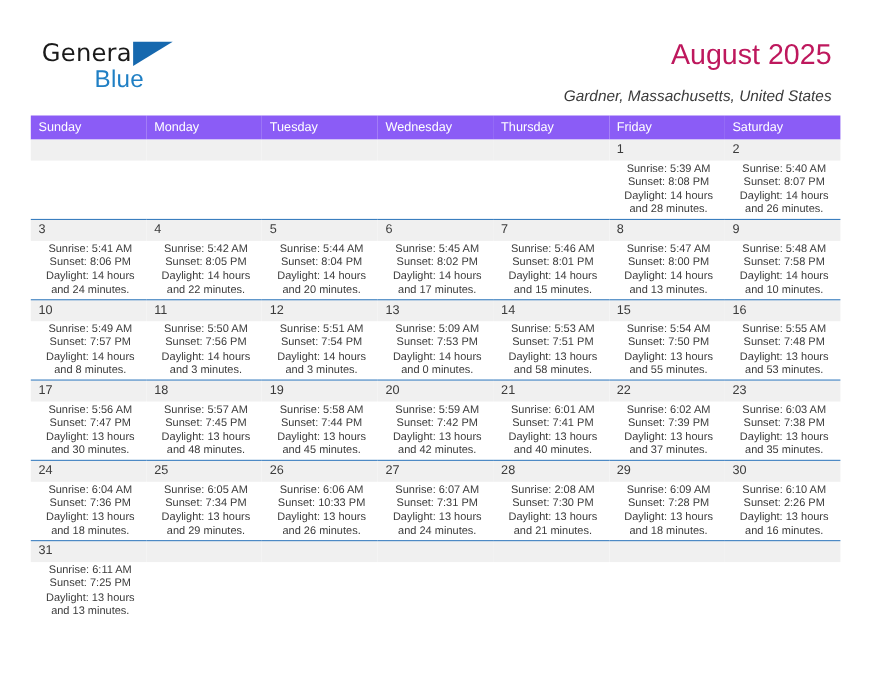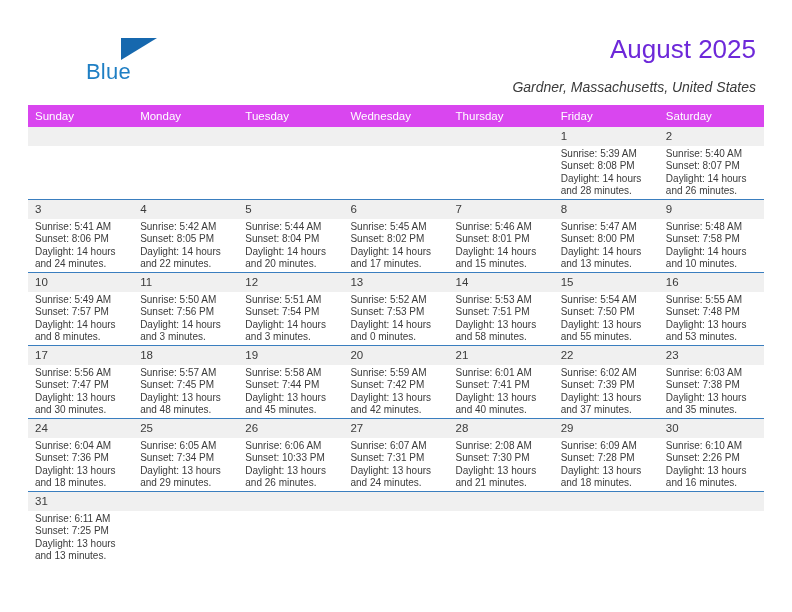--- a/index.html
+++ b/index.html
@@ -62,21 +62,21 @@
     height: 0;
     border-left: 36px solid #1668ae;
     border-bottom: 22px solid transparent;
   }
 
   .title {
     position: absolute;
     right: 36px;
     top: 34px;
     font-size: 26px;
-    color: #6d28d9;
+    color: #be185d;
     font-weight: normal;
     text-align: right;
     white-space: nowrap;
   }
   .subtitle {
     position: absolute;
     right: 36px;
     top: 79px;
     font-size: 14px;
     color: #3b3b3b;
@@ -88,21 +88,21 @@
   
   .calendar {
     position: absolute;
     left: 28px;
     top: 105px;
     width: 736px;
     border-collapse: collapse;
     table-layout: fixed;
   }
   .calendar th {
-    background: #d946ef;
+    background: #8b5cf6;
     color: #ffffff;
     font-size: 11.5px;
     font-weight: normal;
     text-align: left;
     padding: 5px 0 5px 7px;
     height: 11px;
     border: none;
   }
   .calendar td {
     vertical-align: top;
@@ -126,35 +126,37 @@
   }
   .daynum.empty {
     color: transparent;
   }
   .info {
     display: block;
     padding: 2px 4px 0 7px;
     font-size: 10px;
     line-height: 12.4px;
     color: #3b3b3b;
+    text-align: center;
   }
   .info span {
     display: block;
     white-space: nowrap;
   }
   tr.lastweek td { height: 90px; margin-top: 12px; }
 </style>
 </head>
 <body>
 
 <div class="page">
 
   <div class="top">
 
     <div class="logo">
+      <span class="logo-general">General</span>
       <span class="logo-tri"></span>
       <span class="logo-blue">Blue</span>
     </div>
 
     <div class="title">August 2025</div>
     <div class="subtitle">Gardner, Massachusetts, United States</div>
   </div>
 
   <table class="calendar">
     <thead>
@@ -293,21 +295,21 @@
             <span class="info">
               <span>Sunrise: 5:51 AM</span>
               <span>Sunset: 7:54 PM</span>
               <span>Daylight: 14 hours</span>
               <span>and 3 minutes.</span>
             </span>
           </td>
           <td class="">
             <span class="daynum">13</span>
             <span class="info">
-              <span>Sunrise: 5:52 AM</span>
+              <span>Sunrise: 5:09 AM</span>
               <span>Sunset: 7:53 PM</span>
               <span>Daylight: 14 hours</span>
               <span>and 0 minutes.</span>
             </span>
           </td>
           <td class="">
             <span class="daynum">14</span>
             <span class="info">
               <span>Sunrise: 5:53 AM</span>
               <span>Sunset: 7:51 PM</span>

